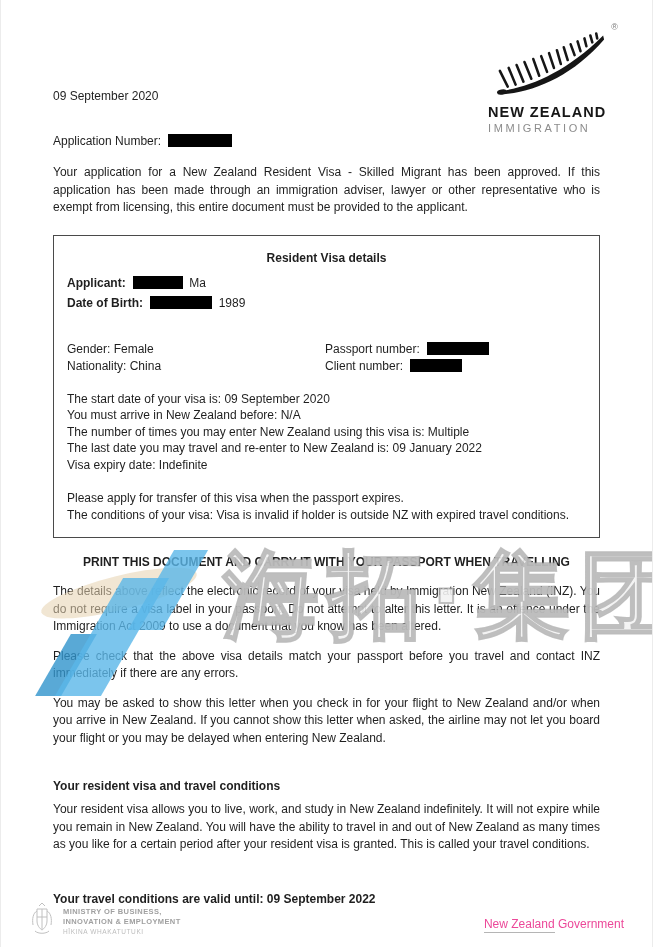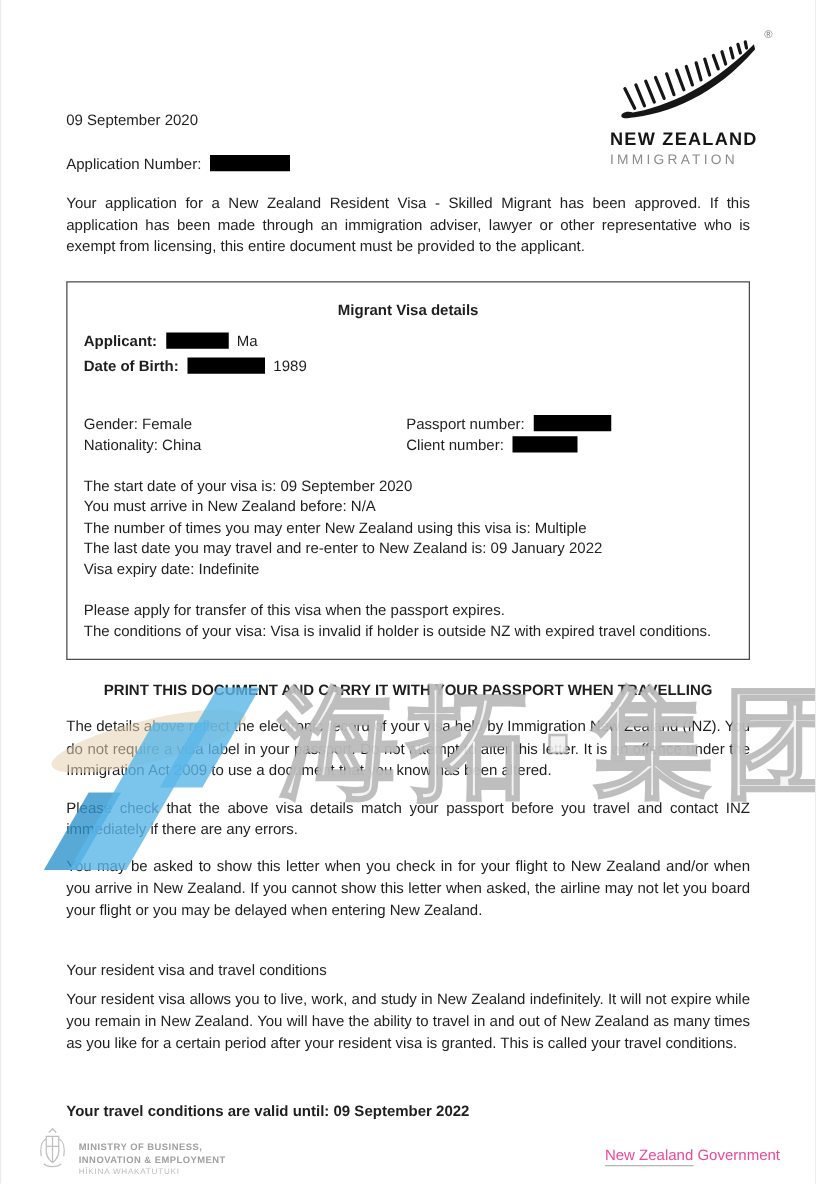--- a/index.html
+++ b/index.html
@@ -21,21 +21,21 @@
   
   .date-line { padding-top: 73px; font-size: 12px; }
   .logo-block {
     position: absolute; top: 24px; right: 36px; width: 128px; text-align: left;
   }
   .fern-wrap { position: relative; width: 118px; height: 78px; margin-left: 4px; }
   .reg-mark { position: absolute; top: -2px; right: -8px; font-size: 9px; color: #7a7a7a; }
   .logo-line1 { font-size: 14.5px; font-weight: bold; color: #161616; letter-spacing: 1px; margin-top: 2px; }
   .logo-line2 { font-size: 11px; color: #8c8c8c; letter-spacing: 2.6px; margin-top: 2px; }
 
-  .app-line { margin-top: 21px; font-size: 12px; }
+  .app-line { margin-top: 31px; font-size: 12px; }
   .redact {
     display: inline-block; background: #000; height: 13px; vertical-align: middle;
     margin: 0 3px 2px 4px;
   }
   .r-app { width: 64px; }
   .r-applicant { width: 50px; }
   .r-dob { width: 62px; }
   .r-passport { width: 62px; }
   .r-client { width: 52px; }
 
@@ -63,21 +63,21 @@
   .conditions { margin-top: 17px; }
   .conditions div { line-height: 16.5px; }
 
   .print-heading {
     margin-top: 17px; text-align: center; font-weight: bold; font-size: 12px;
   }
   .p1 { margin-top: 14px; }
   .p2 { margin-top: 12px; }
   .p3 { margin-top: 12px; }
 
-  .section-heading { margin-top: 32px; font-size: 12px; font-weight: normal; }
+  .section-heading { margin-top: 32px; font-size: 12px; font-weight: bold; }
   .section-body { margin-top: 8px; }
   .valid-line { margin-top: 38px; font-size: 12px; font-weight: bold; }
 
   
   .watermark {
     position: absolute; left: 0; top: 538px; width: 100%; height: 180px;
     pointer-events: none; z-index: 5;
   }
   .wm-tan {
     position: absolute; left: 38px; top: 38px; width: 160px; height: 34px;
@@ -107,21 +107,21 @@
   .wm-sub {
     position: absolute; left: 230px; top: 118px; font-size: 13px; font-weight: bold;
     letter-spacing: 5.5px; color: rgba(125,190,228,0.85); white-space: nowrap;
   }
 
   
   .footer {
     position: absolute; left: 28px; right: 28px; bottom: 6px;
     display: flex; justify-content: space-between; align-items: flex-end;
   }
-  .mbie { display: flex; align-items: flex-end; }
+  .mbie { display: flex; align-items: center; }
   .crest { margin-right: 8px; opacity: 0.75; }
   .mbie-text .l1, .mbie-text .l2 {
     font-size: 7.5px; font-weight: bold; color: #a0a0a0; letter-spacing: 0.4px; line-height: 9.5px;
   }
   .mbie-text .l3 { font-size: 6.5px; color: #bdbdbd; letter-spacing: 0.6px; margin-top: 2px; }
   .nz-govt { font-size: 12px; color: #ec4899; padding-bottom: 10px; }
   .nz-govt .underlined { border-bottom: 1px solid #b5b5b5; padding-bottom: 1px; }
 </style>
 </head>
 <body>
@@ -160,21 +160,21 @@
     <div class="date-line">09 September 2020</div>
 
     <div class="app-line">
       <span>Application Number:</span>
       <span class="redact r-app"></span>
     </div>
 
     <p class="body intro">Your application for a New Zealand Resident Visa - Skilled Migrant has been approved. If this application has been made through an immigration adviser, lawyer or other representative who is exempt from licensing, this entire document must be provided to the applicant.</p>
 
     <div class="visa-box">
-      <div class="visa-title">Migrant Visa details</div>
+      <div class="visa-title">Resident Visa details</div>
 
       <div class="kv-row kv-first">
         <span class="kv-label">Applicant:</span>
         <span class="redact r-applicant"></span>
         <span>Ma</span>
       </div>
       <div class="kv-row">
         <span class="kv-label">Date of Birth:</span>
         <span class="redact r-dob"></span>
         <span>1989</span>

